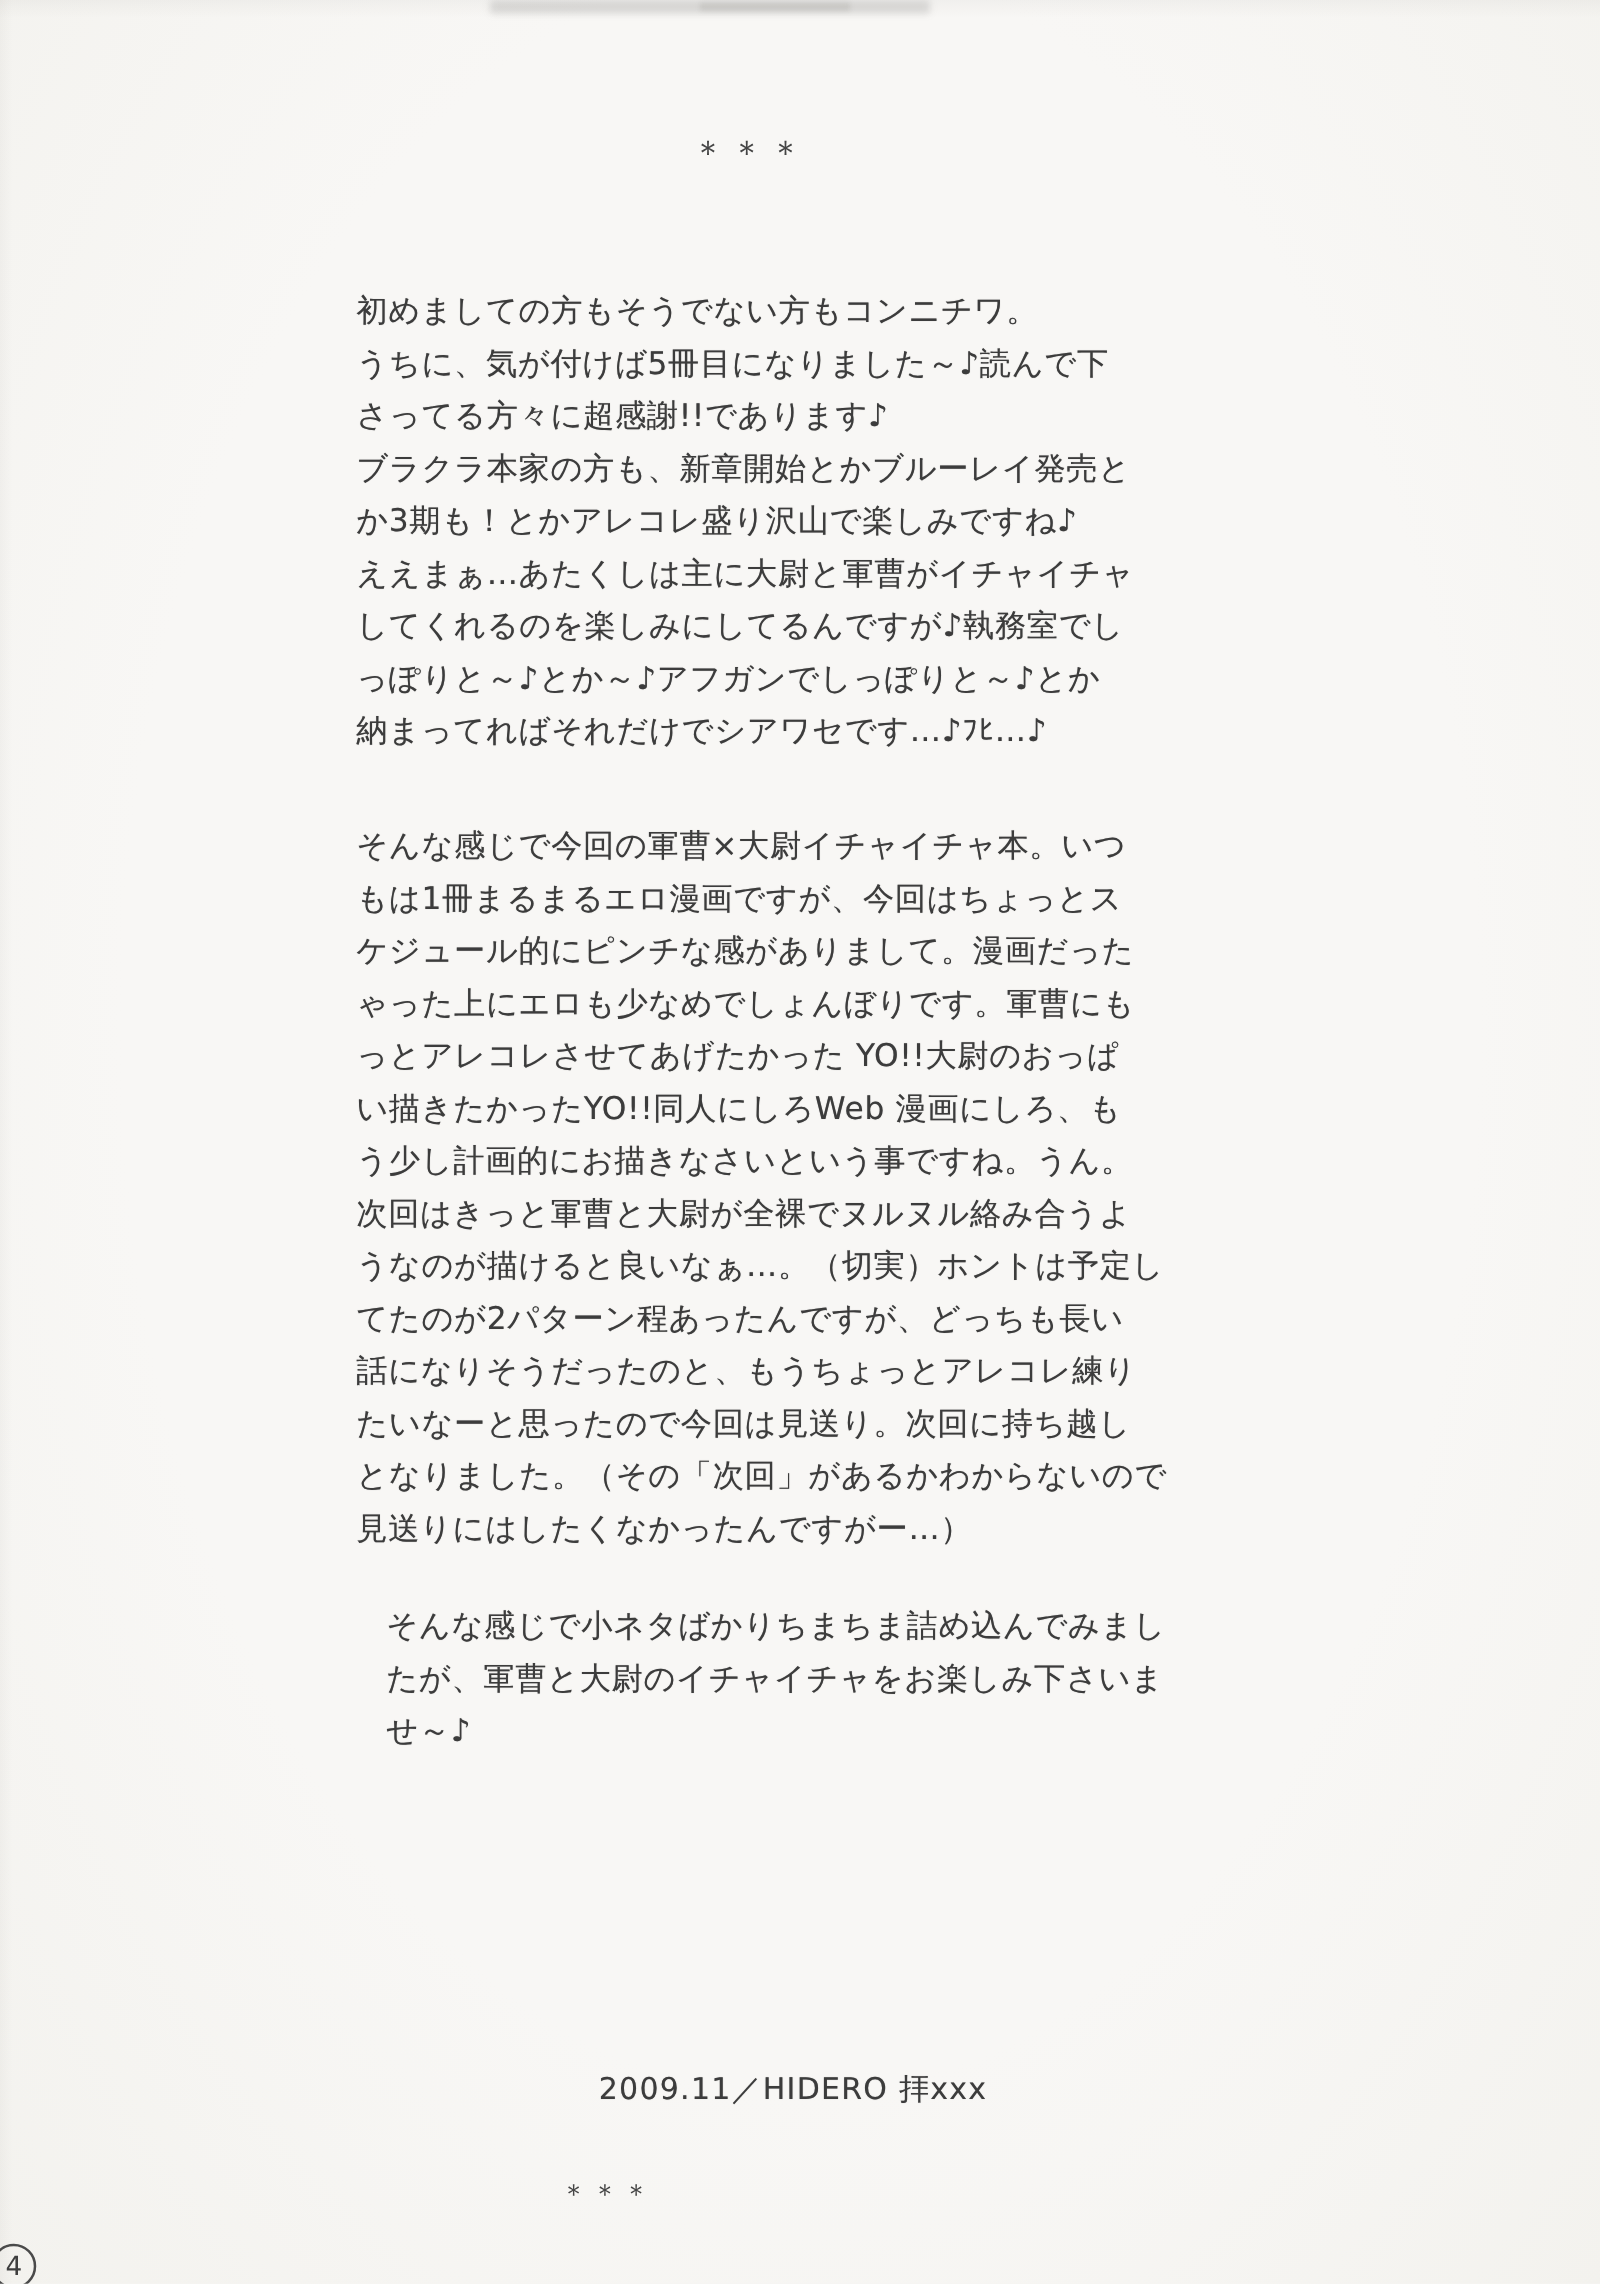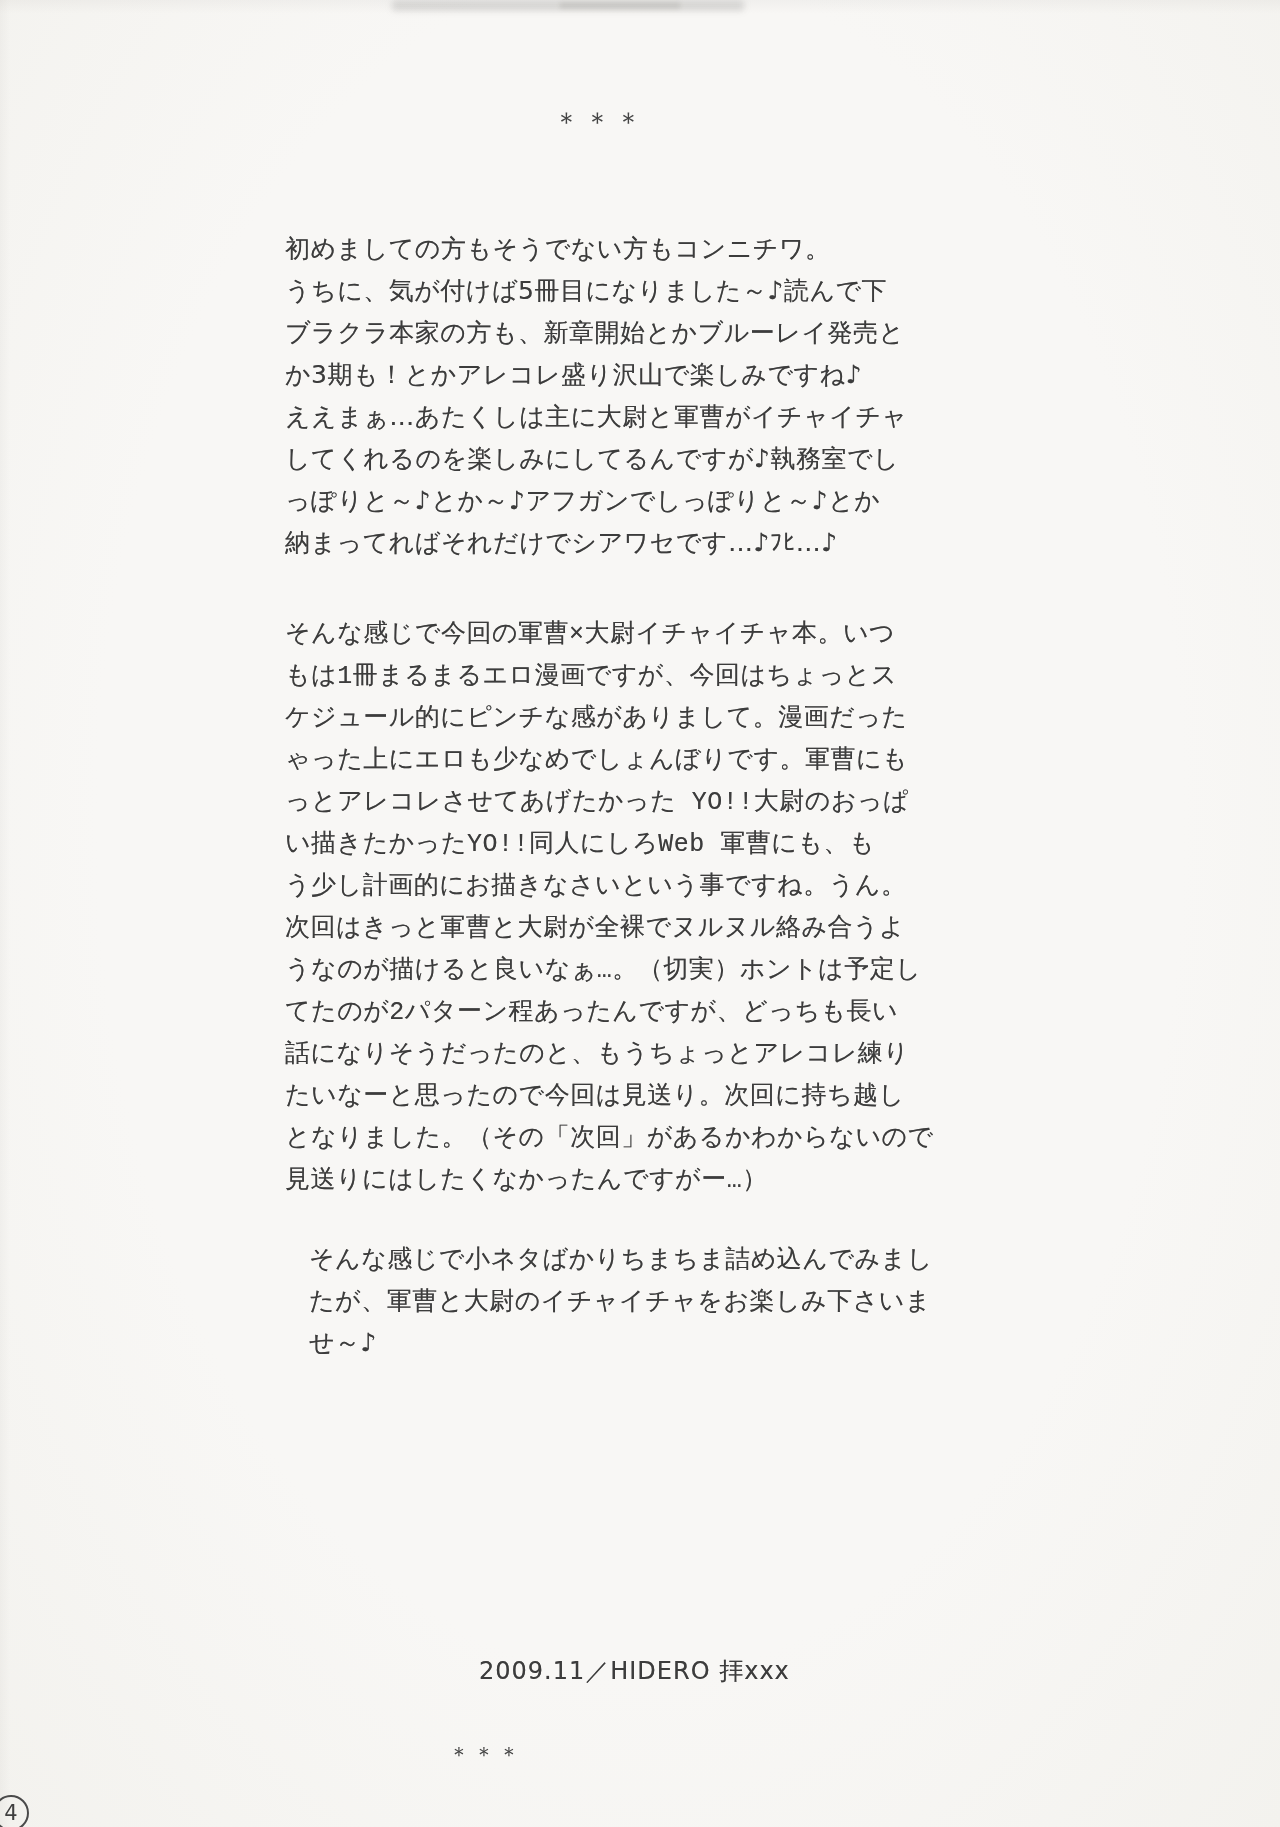--- a/index.html
+++ b/index.html
@@ -53,21 +53,21 @@
   .afterword {
     position: absolute;
     left: 285px; top: 228px;
     width: 545px;
     font-size: 25px;
     line-height: 42px;
     color: #3c3c3c;
     text-shadow: 0 0 0.6px rgba(60,60,60,0.55);
   }
   .paragraph { margin: 0; }
-  .paragraph + .paragraph.gap-1 { margin-top: 50px; font-family: Liberation Mono, monospace; }
+  .paragraph + .paragraph.gap-1 { margin-top: 50px; }
   .paragraph + .paragraph.gap-2 { margin-top: 36px; margin-left: 24px; }
   .text-line {
     height: 42px;
     white-space: nowrap;
     letter-spacing: 0.5px;
   }
   .signature {
     position: absolute;
     left: 479px; top: 1655px;
     font-size: 24px;
@@ -97,34 +97,35 @@
 
   <div class="top-smudge"></div>
   <div class="top-smudge2"></div>
 
   <div class="separator top">＊＊＊</div>
 
   <div class="afterword">
     <div class="paragraph">
         <div class="text-line">初めましての方もそうでない方もコンニチワ。</div>
         <div class="text-line">うちに、気が付けば5冊目になりました～♪読んで下</div>
+        <div class="text-line">さってる方々に超感謝!!であります♪</div>
         <div class="text-line">ブラクラ本家の方も、新章開始とかブルーレイ発売と</div>
         <div class="text-line">か3期も！とかアレコレ盛り沢山で楽しみですね♪</div>
         <div class="text-line">ええまぁ…あたくしは主に大尉と軍曹がイチャイチャ</div>
         <div class="text-line">してくれるのを楽しみにしてるんですが♪執務室でし</div>
         <div class="text-line">っぽりと～♪とか～♪アフガンでしっぽりと～♪とか</div>
         <div class="text-line">納まってればそれだけでシアワセです…♪ﾌﾋ…♪</div>
       </div>
     <div class="paragraph gap-1">
         <div class="text-line">そんな感じで今回の軍曹×大尉イチャイチャ本。いつ</div>
         <div class="text-line">もは1冊まるまるエロ漫画ですが、今回はちょっとス</div>
         <div class="text-line">ケジュール的にピンチな感がありまして。漫画だった</div>
         <div class="text-line">ゃった上にエロも少なめでしょんぼりです。軍曹にも</div>
         <div class="text-line">っとアレコレさせてあげたかった YO!!大尉のおっぱ</div>
-        <div class="text-line">い描きたかったYO!!同人にしろWeb 軍曹にも、も</div>
+        <div class="text-line">い描きたかったYO!!同人にしろWeb 漫画にしろ、も</div>
         <div class="text-line">う少し計画的にお描きなさいという事ですね。うん。</div>
         <div class="text-line">次回はきっと軍曹と大尉が全裸でヌルヌル絡み合うよ</div>
         <div class="text-line">うなのが描けると良いなぁ…。（切実）ホントは予定し</div>
         <div class="text-line">てたのが2パターン程あったんですが、どっちも長い</div>
         <div class="text-line">話になりそうだったのと、もうちょっとアレコレ練り</div>
         <div class="text-line">たいなーと思ったので今回は見送り。次回に持ち越し</div>
         <div class="text-line">となりました。（その「次回」があるかわからないので</div>
         <div class="text-line">見送りにはしたくなかったんですがー…）</div>
       </div>
     <div class="paragraph gap-2">

